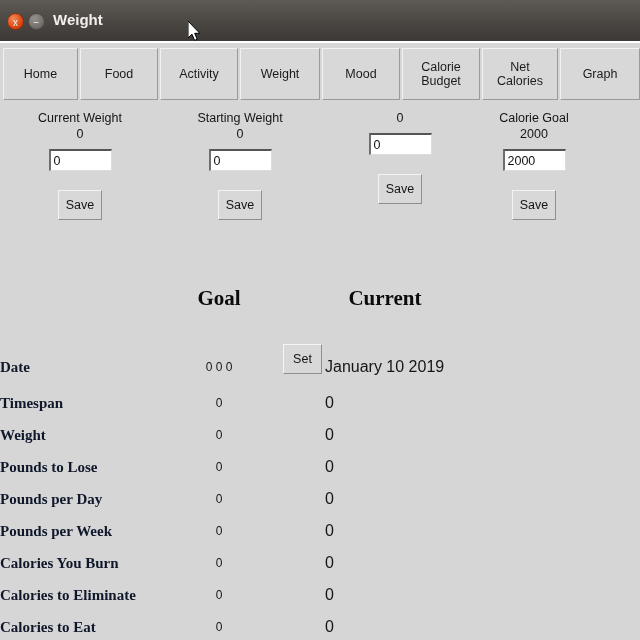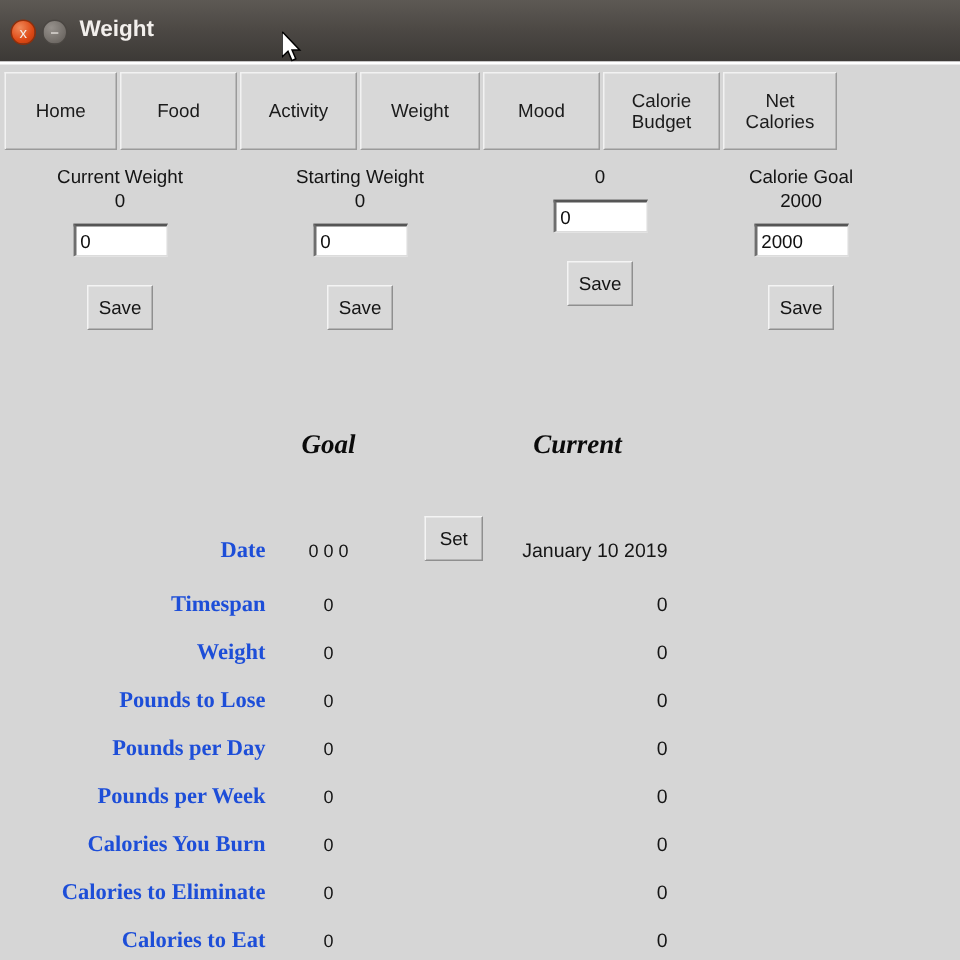--- a/index.html
+++ b/index.html
@@ -155,69 +155,67 @@
     position: absolute;
     left: 0;
     top: 286px;
     width: 640px;
   }
   .col-head {
     position: absolute;
     top: 0;
     font-family: "Liberation Serif", serif;
     font-weight: bold;
-    font-size: 18px;
+    font-size: 21px;
     color: #0b0b0b;
     text-align: center;
     white-space: nowrap;
-    font-style: italic;
   }
   #goal-header { left: 159px; width: 120px; }
   #current-header { left: 325px; width: 120px; }
 
   .summary-row {
     position: absolute;
     left: 0;
     width: 640px;
     height: 31.6px;
   }
   .row-label {
     position: absolute;
     left: 0;
     top: 0;
     width: 137px;
-    text-align: right;
+    text-align: left;
     font-family: "Liberation Serif", serif;
     font-weight: bold;
     font-size: 15px;
-    color: #1d4ed8;
+    color: #0f172a;
     line-height: 18px;
     white-space: nowrap;
-    margin-left: 40px;
   }
   .row-goal {
     position: absolute;
     left: 159px;
     top: 1px;
     width: 120px;
     text-align: center;
     font-family: "Liberation Sans", sans-serif;
     font-size: 12px;
     color: #151515;
     line-height: 16px;
     white-space: nowrap;
   }
   .row-current {
     position: absolute;
     left: 325px;
     top: 1px;
     width: 120px;
-    text-align: right;
-    font-family: "Liberation Sans", sans-serif;
-    font-size: 13px;
+    text-align: left;
+    font-family: "Liberation Sans", sans-serif;
+    font-size: 16px;
     color: #151515;
     line-height: 16px;
     white-space: nowrap;
   }
   #set-date-button {
     position: absolute;
     left: 283px;
     top: -14px;
     width: 39px;
     height: 30px;
@@ -257,20 +255,21 @@
   <div id="tab-bar">
     <div class="tab-button" style="left:3px;  width:75px;">Home</div>
     <div class="tab-button" style="left:80px; width:78px;">Food</div>
     <div class="tab-button" style="left:160px;width:78px;">Activity</div>
     <div class="tab-button" style="left:240px;width:80px;">Weight</div>
     <div class="tab-button" style="left:322px;width:78px;">Mood</div>
     <div class="tab-button" style="left:402px;width:78px;">Calorie
 Budget</div>
     <div class="tab-button" style="left:482px;width:76px;">Net
 Calories</div>
+    <div class="tab-button" style="left:560px;width:80px;">Graph</div>
   </div>
 
   <div class="field-block" style="left:0px;">
     <div class="field-label">Current Weight</div>
     <div class="field-readout">0</div>
     <input class="field-input" type="text" value="0" style="">
     <button class="save-button">Save</button>
   </div>
 
   <div class="field-block" style="left:160px;">

